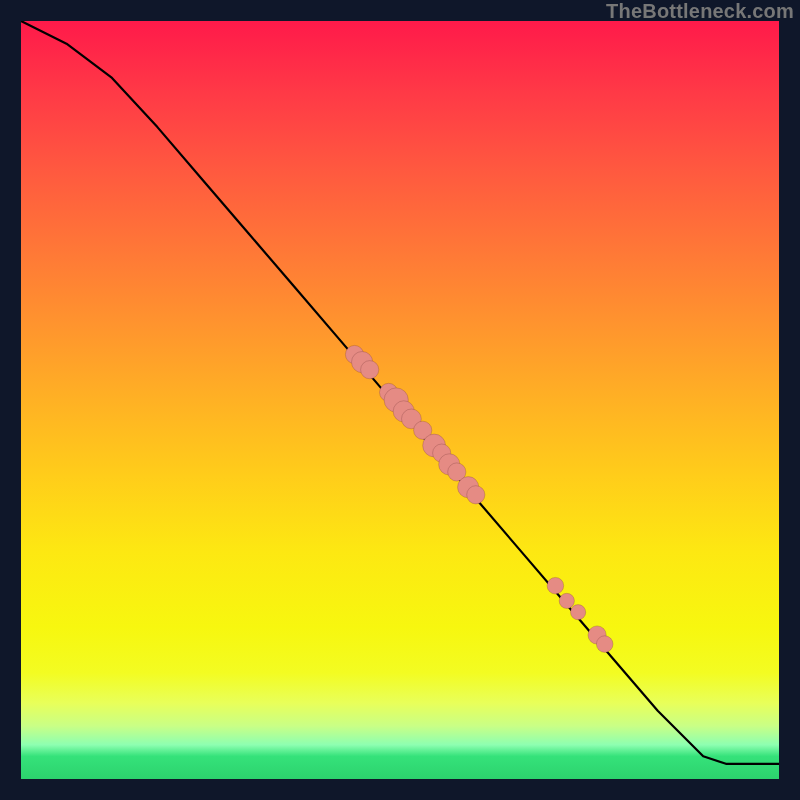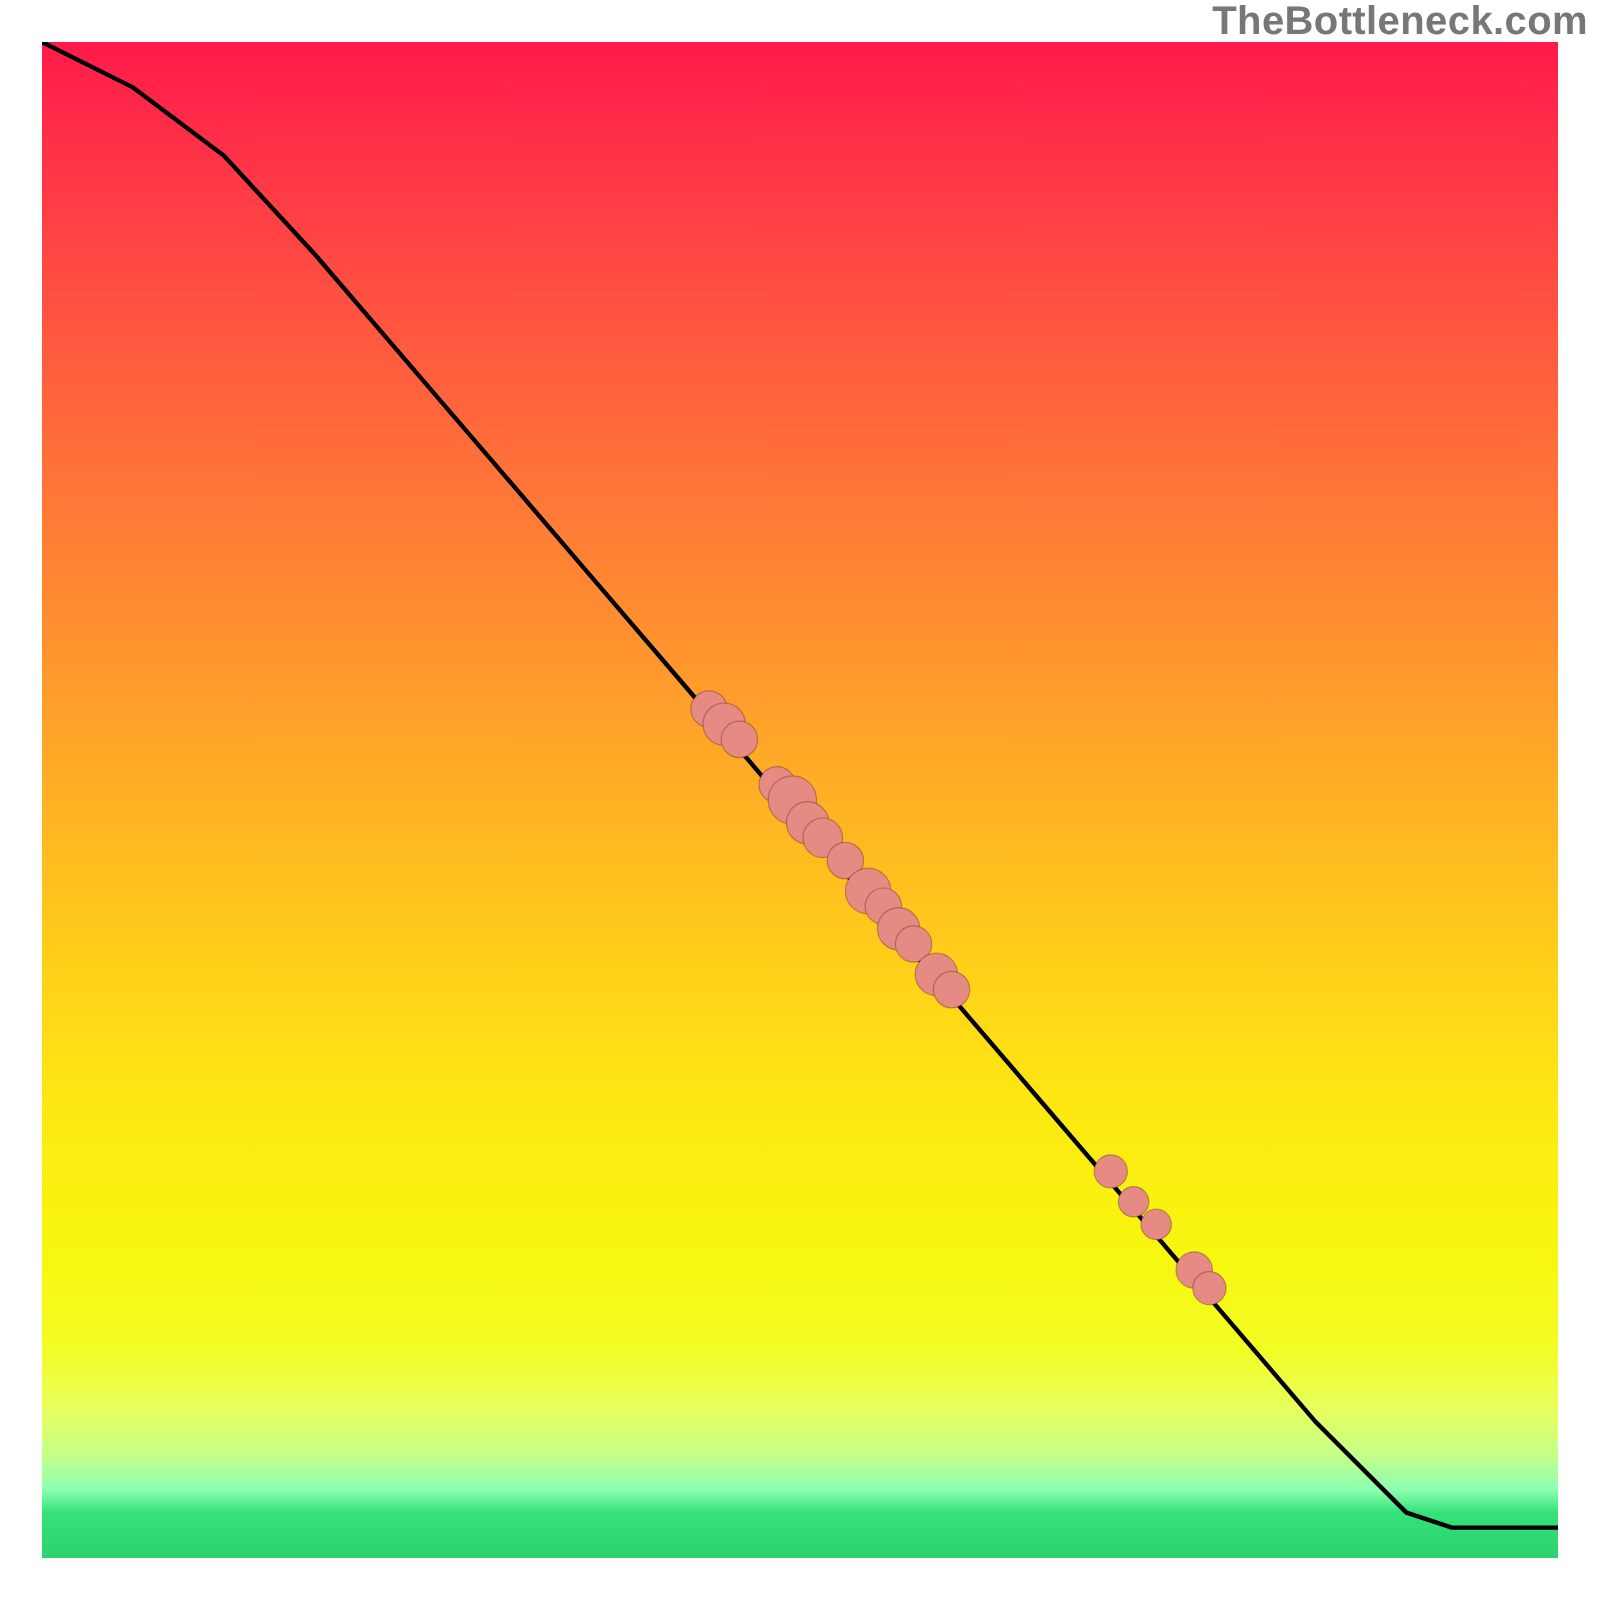--- a/index.html
+++ b/index.html
@@ -8,21 +8,21 @@
     width: 800px;
     height: 800px;
     background: #000;
     overflow: hidden;
     font-family: Arial, Helvetica, sans-serif;
   }
   .stage {
     position: relative;
     width: 800px;
     height: 800px;
-    background: #ffffff;
+    background: #0f172a;
   }
   .plot {
     position: absolute;
     left: 21px;
     top: 21px;
     width: 758px;
     height: 758px;
     overflow: hidden;
   }
   .gradient {

